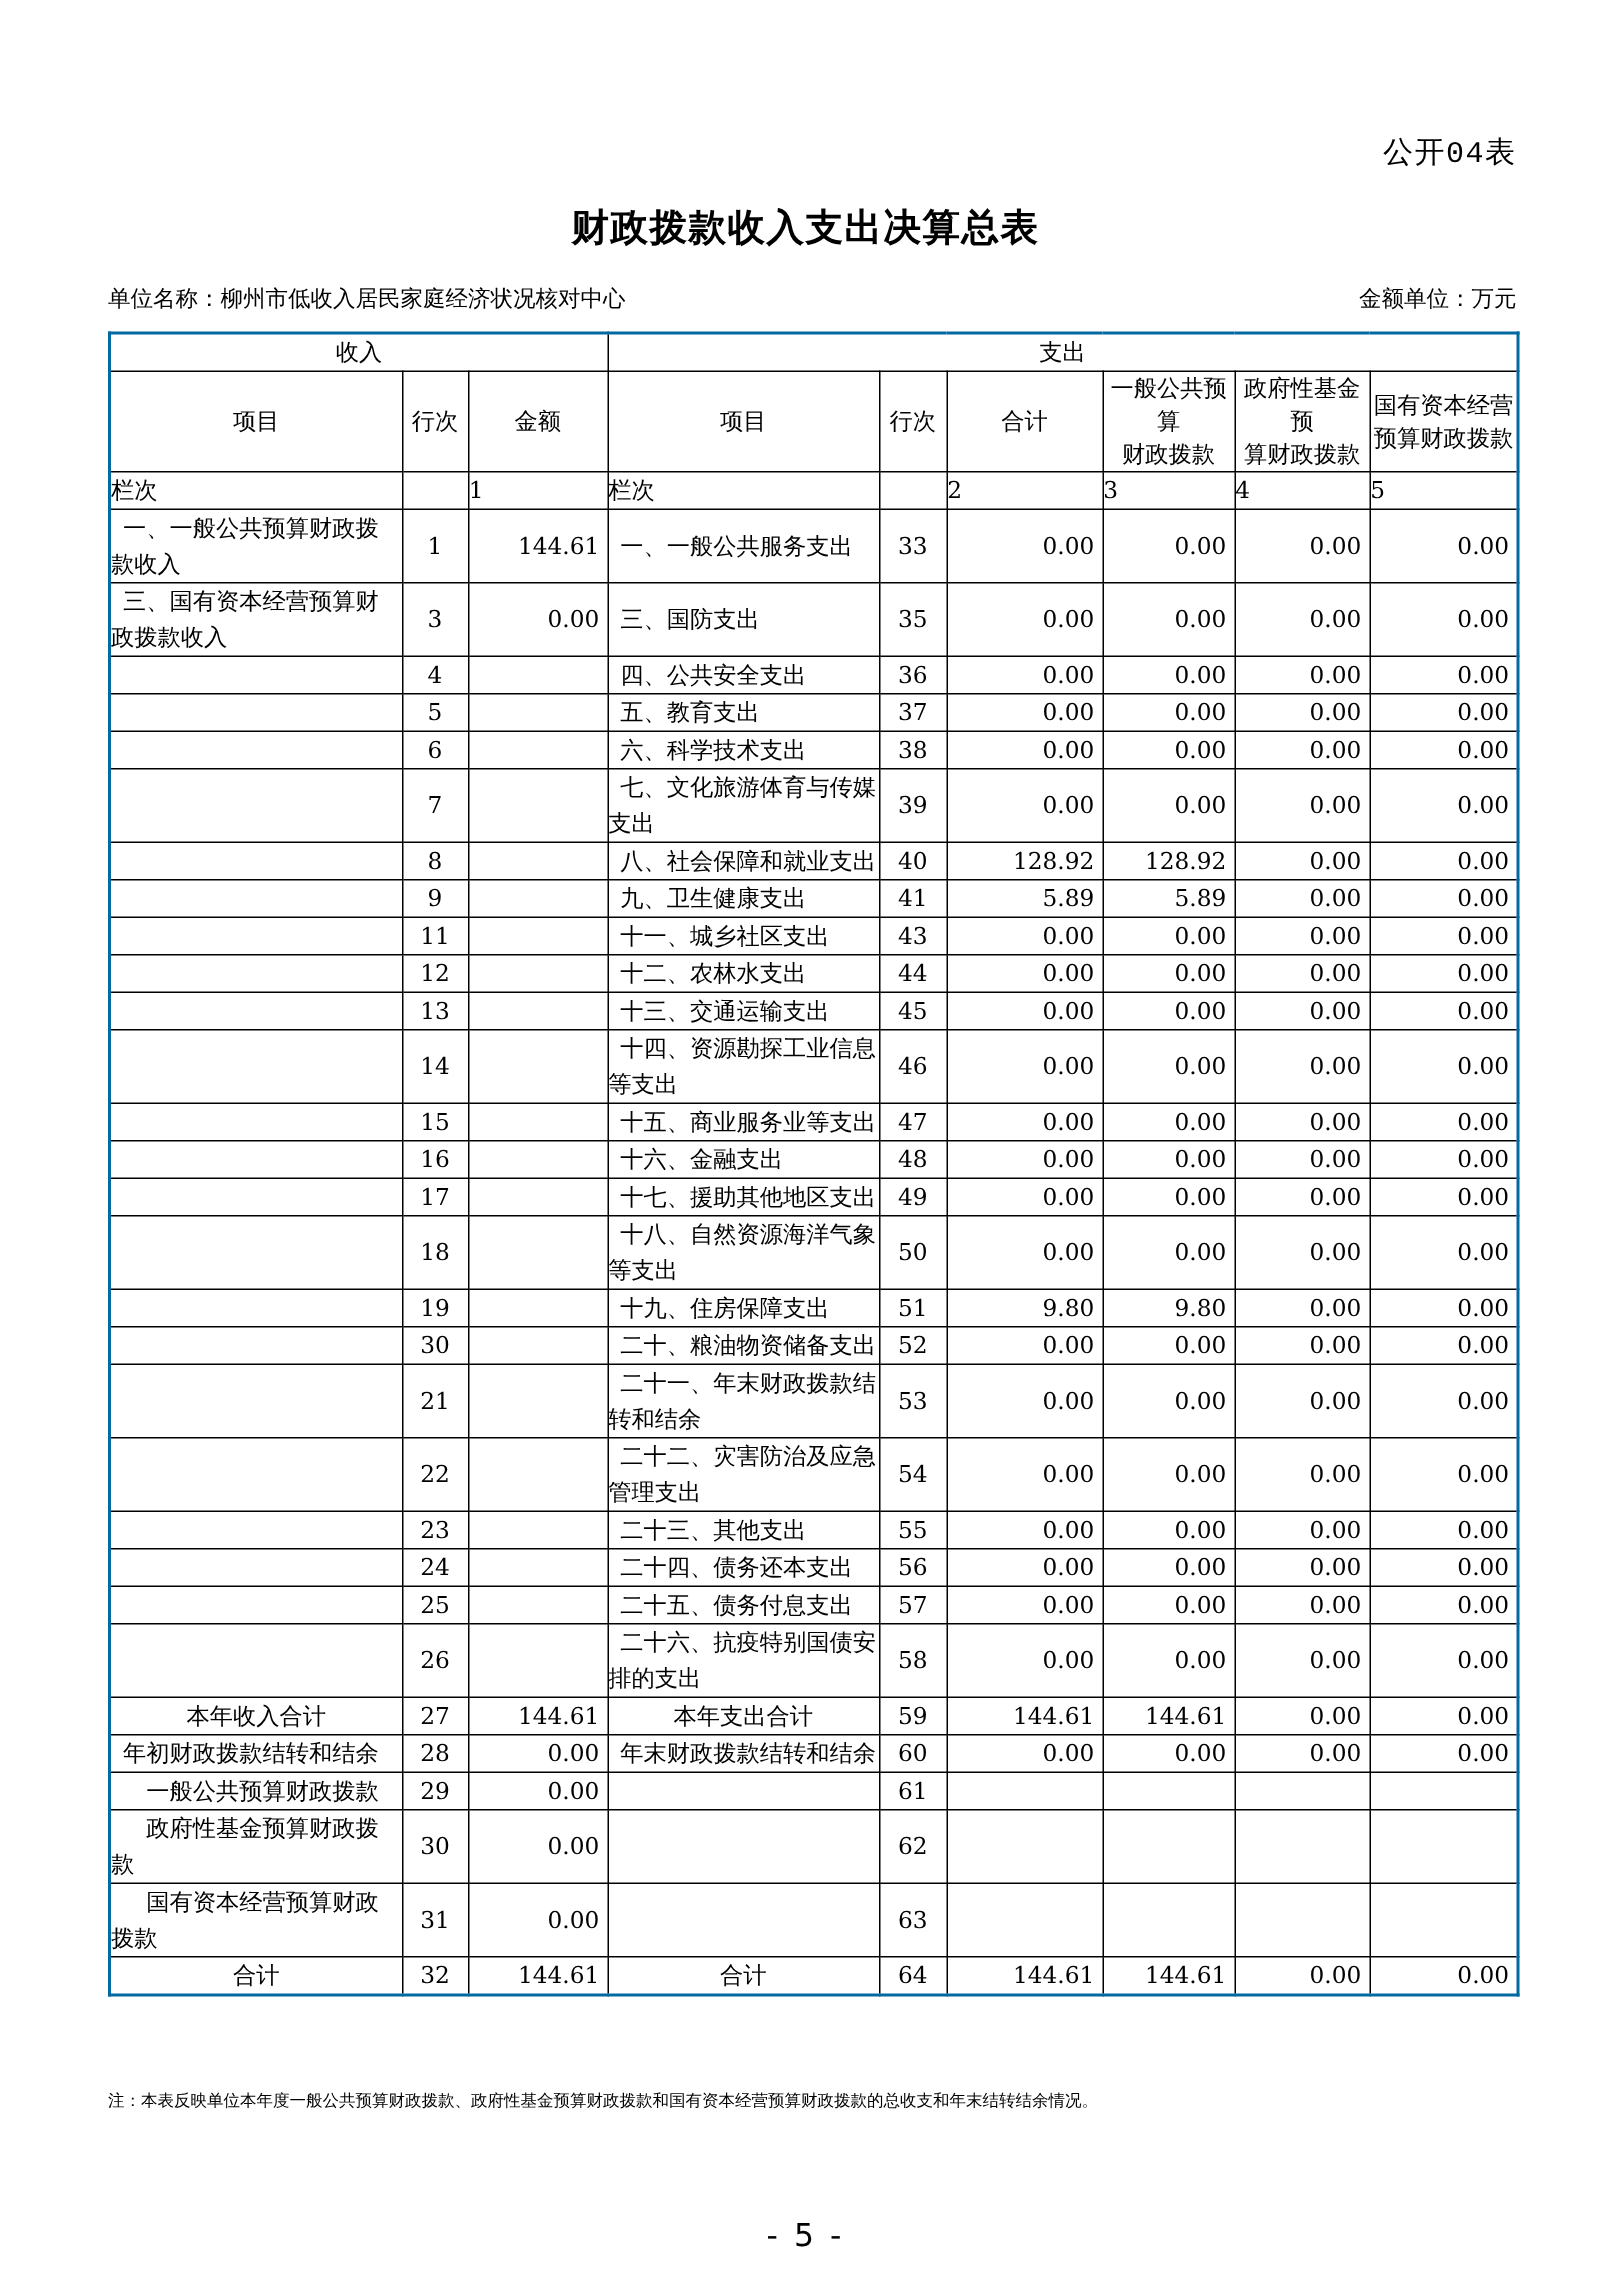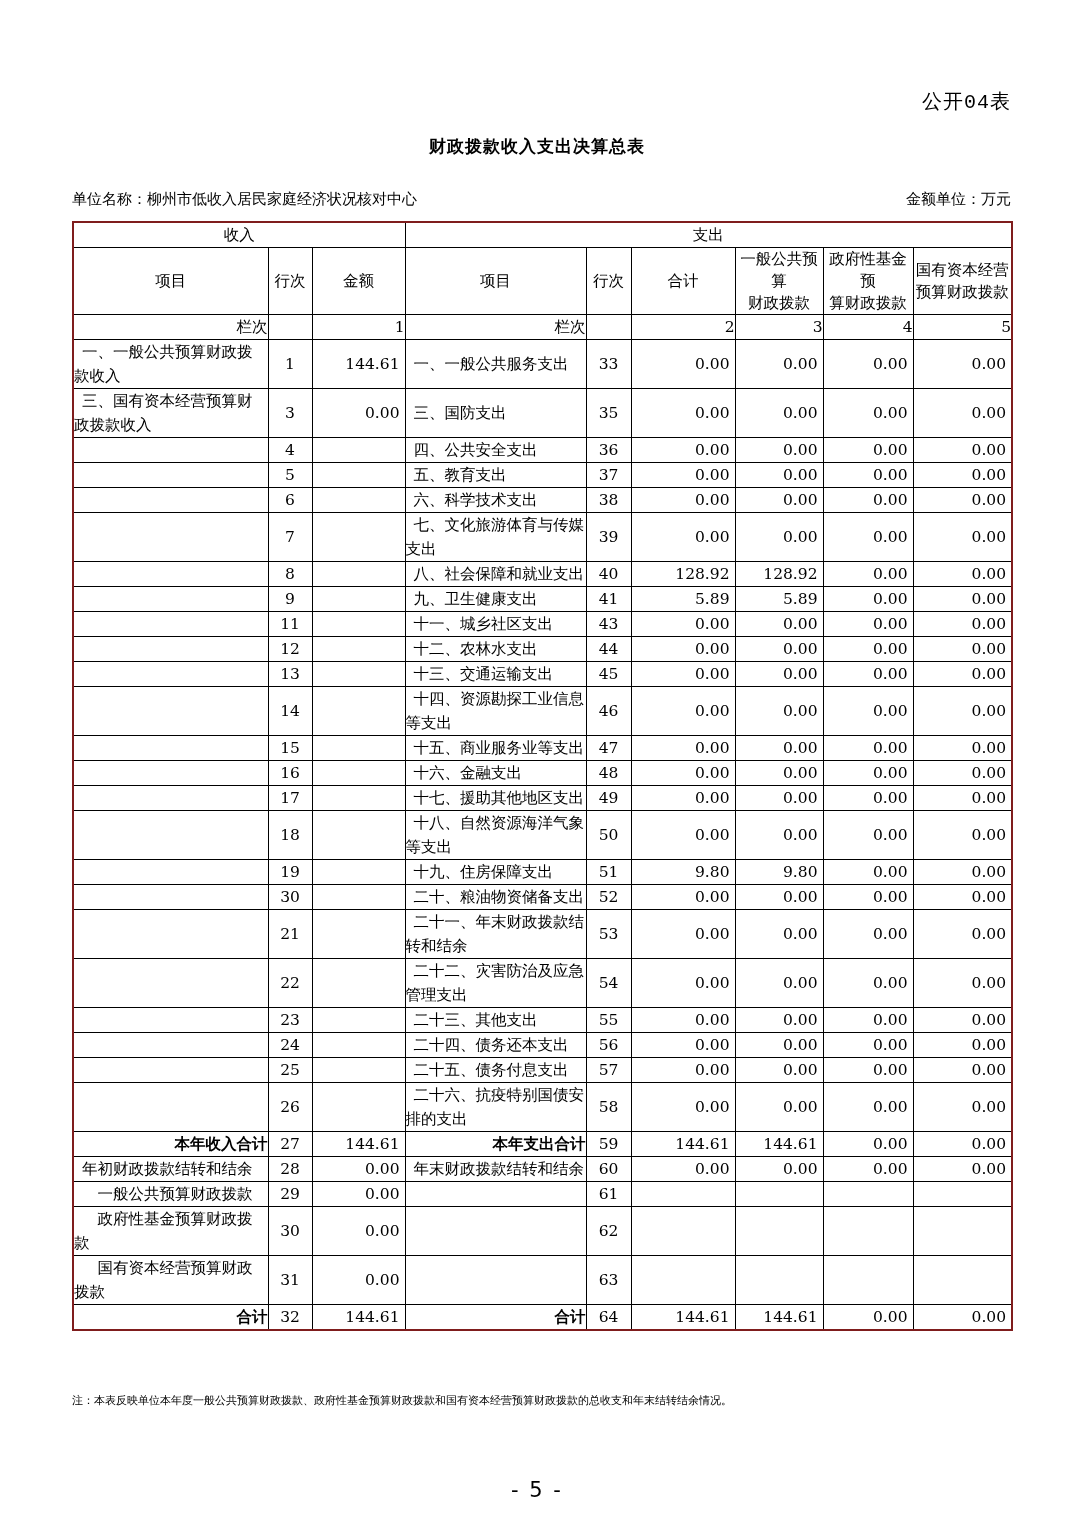--- a/index.html
+++ b/index.html
@@ -11,49 +11,49 @@
     position: relative;
   }
   .page { position: absolute; left: 0; top: 0; width: 1074px; height: 1520px; background: #ffffff; }
 
   .form-label {
     position: absolute; top: 88px; right: 63px;
     font-size: 20px; letter-spacing: 1px; font-family: Liberation Mono, monospace;
   }
   .doc-title {
     position: absolute; top: 135px; left: 0; width: 100%;
-    text-align: center; font-size: 17px; font-weight: bold; letter-spacing: 1px;
+    text-align: center; font-size: 25px; font-weight: bold; letter-spacing: 1px;
   }
   .meta-row {
     position: absolute; top: 190px; left: 72px; width: 939px;
     display: flex; justify-content: space-between;
     font-size: 15px;
   }
 
   table.fin-table {
     position: absolute; top: 221px; left: 72px; width: 939px;
     border-collapse: collapse; table-layout: fixed;
     font-size: 15.5px;
   }
   table.fin-table th, table.fin-table td {
     border: 1px solid #000;
     line-height: 24px;
     font-weight: normal;
     overflow: hidden;
     vertical-align: middle;
   }
-  table.fin-table { border: 2px solid #7f1d1d; }
+  table.fin-table { border: 2px solid #0369a1; }
   tr.grp-row th { height: 23px; text-align: center; }
   tr.colhead-row th { height: 47px; text-align: center; white-space: pre-line; line-height: 22px; }
-  tr.index-row td { height: 24px; text-align: right; margin-left: 20px; }
+  tr.index-row td { height: 24px; text-align: left; margin-left: 20px; }
   td { height: 24px; }
   td.item { text-align: left; text-indent: 8px; }
   td.line { text-align: center; }
   td.num { text-align: right; padding-right: 5px; }
-  tr.bold-row td.item { font-weight: bold; text-align: right; text-indent: 0; }
+  tr.bold-row td.item { font-weight: normal; text-align: center; text-indent: 0; }
 
   .note {
     position: absolute; top: 1389px; left: 72px; width: 941px;
     font-size: 11px; line-height: 23px;
   }
   .page-number {
     position: absolute; top: 1478px; left: 0; width: 100%;
     text-align: center;
     font-family: "DejaVu Sans", "Liberation Sans", sans-serif;
     font-size: 21px; letter-spacing: 2px;

